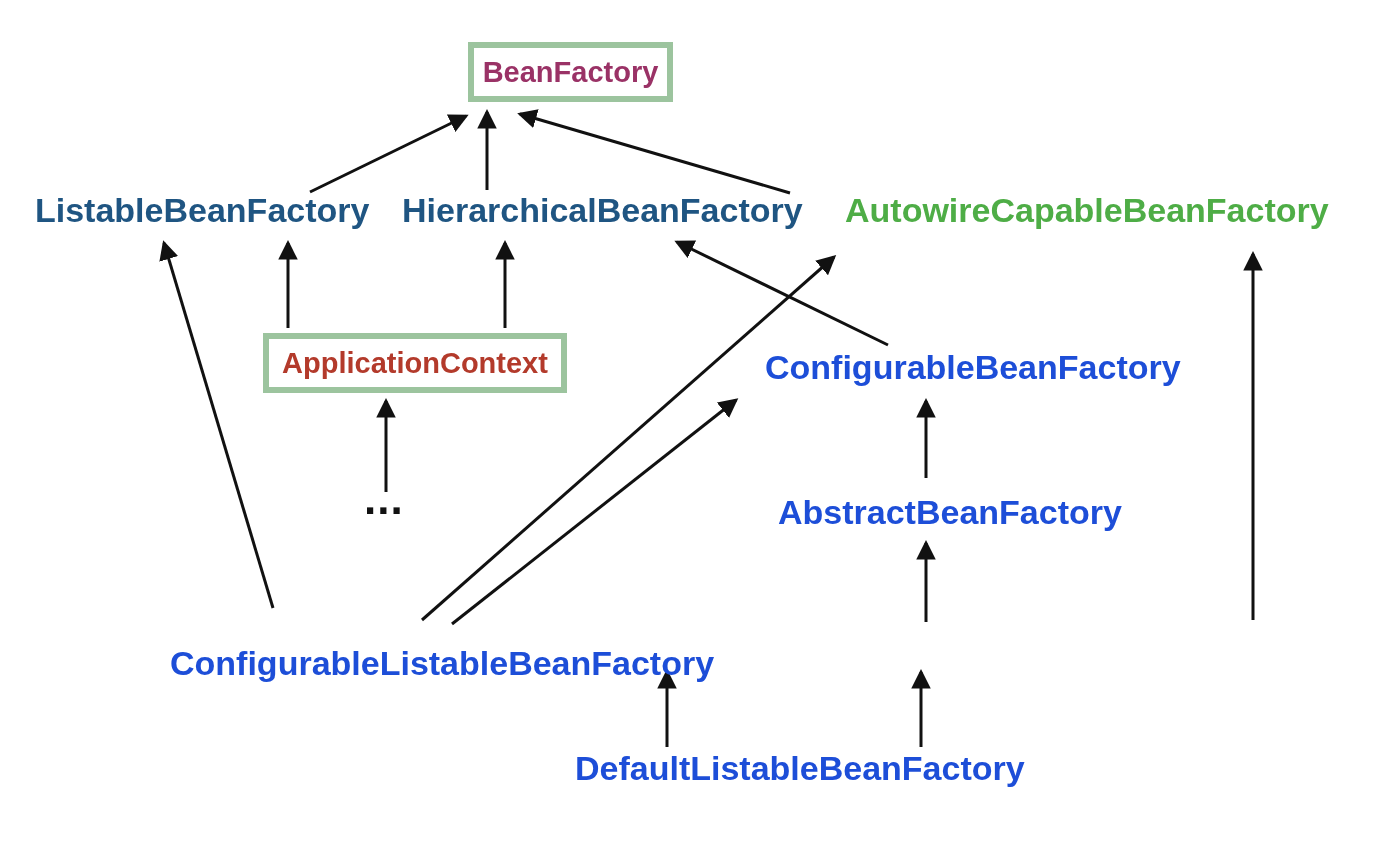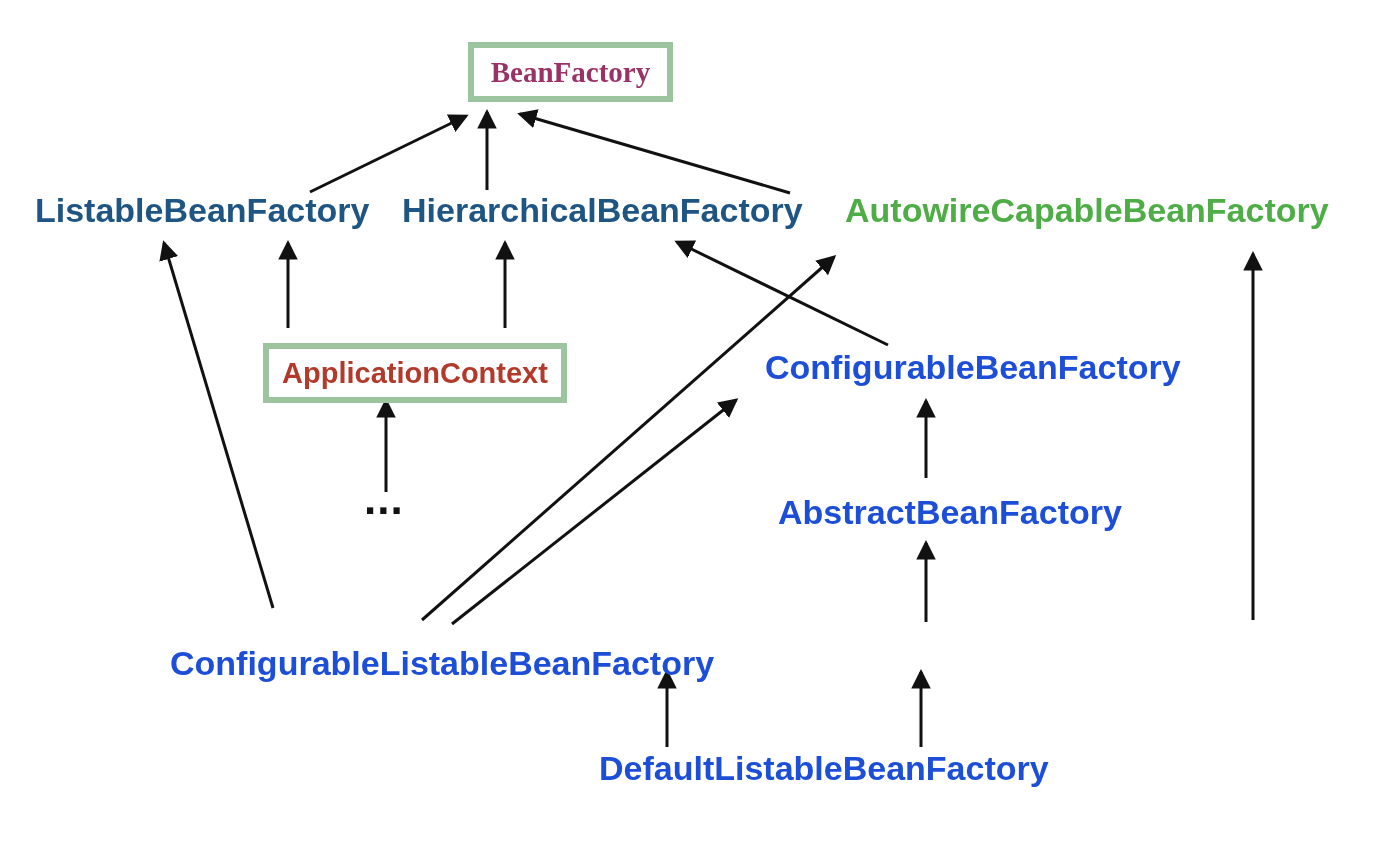--- a/index.html
+++ b/index.html
@@ -44,21 +44,21 @@
     border: 6px solid #9CC49E;
     background: #ffffff;
     display: flex;
     align-items: center;
     justify-content: center;
     font-weight: bold;
     font-size: 29px;
     white-space: nowrap;
   }
   .nodebox.maroon { color: #9A3266; }
-  .nodebox.red    { color: #B33A2B; margin-top: 10px; }
+  .nodebox.red    { color: #B33A2B; }
   .ellipsis {
     position: absolute;
     z-index: 2;
     font-weight: bold;
     font-size: 44px;
     line-height: 1;
     letter-spacing: 1px;
     color: #111111;
   }
 </style>
@@ -90,34 +90,34 @@
     <line x1="452" y1="624" x2="736" y2="400" marker-end="url(#arrowhead)"></line>
 
     <line x1="926" y1="478" x2="926" y2="401" marker-end="url(#arrowhead)"></line>
     <line x1="926" y1="622" x2="926" y2="543" marker-end="url(#arrowhead)"></line>
     <line x1="1253" y1="620" x2="1253" y2="254" marker-end="url(#arrowhead)"></line>
 
     <line x1="667" y1="747" x2="667" y2="672" marker-end="url(#arrowhead)"></line>
     <line x1="921" y1="747" x2="921" y2="672" marker-end="url(#arrowhead)"></line>
   </svg>
 
-  <div class="nodebox maroon" style="left:468px; top:42px; width:205px; height:60px;font-family:Liberation Serif, serif;">BeanFactory</div>
+  <div class="nodebox maroon" style="left:468px; top:42px; width:205px; height:60px;">BeanFactory</div>
 
   <div class="node blue" style="left:35px; top:192px;">ListableBeanFactory</div>
 
   <div class="node blue" style="left:402px; top:192px;">HierarchicalBeanFactory</div>
 
   <div class="node green" style="left:845px; top:192px;">AutowireCapableBeanFactory</div>
 
   <div class="nodebox red" style="left:263px; top:333px; width:304px; height:60px;">ApplicationContext</div>
 
   <div class="node black" style="left:765px; top:349px;">ConfigurableBeanFactory</div>
 
   <div class="ellipsis" style="left:364px; top:477px;">...</div>
 
   <div class="node black" style="left:778px; top:494px;">AbstractBeanFactory</div>
 
   <div class="node black" style="left:170px; top:629px;margin-top:16px;">ConfigurableListableBeanFactory</div>
 
 
-  <div class="node black" style="left:575px; top:750px;margin-left:24px;">DefaultListableBeanFactory</div>
+  <div class="node black" style="left:575px; top:750px;">DefaultListableBeanFactory</div>
 
 </div>
 
 </body></html>

